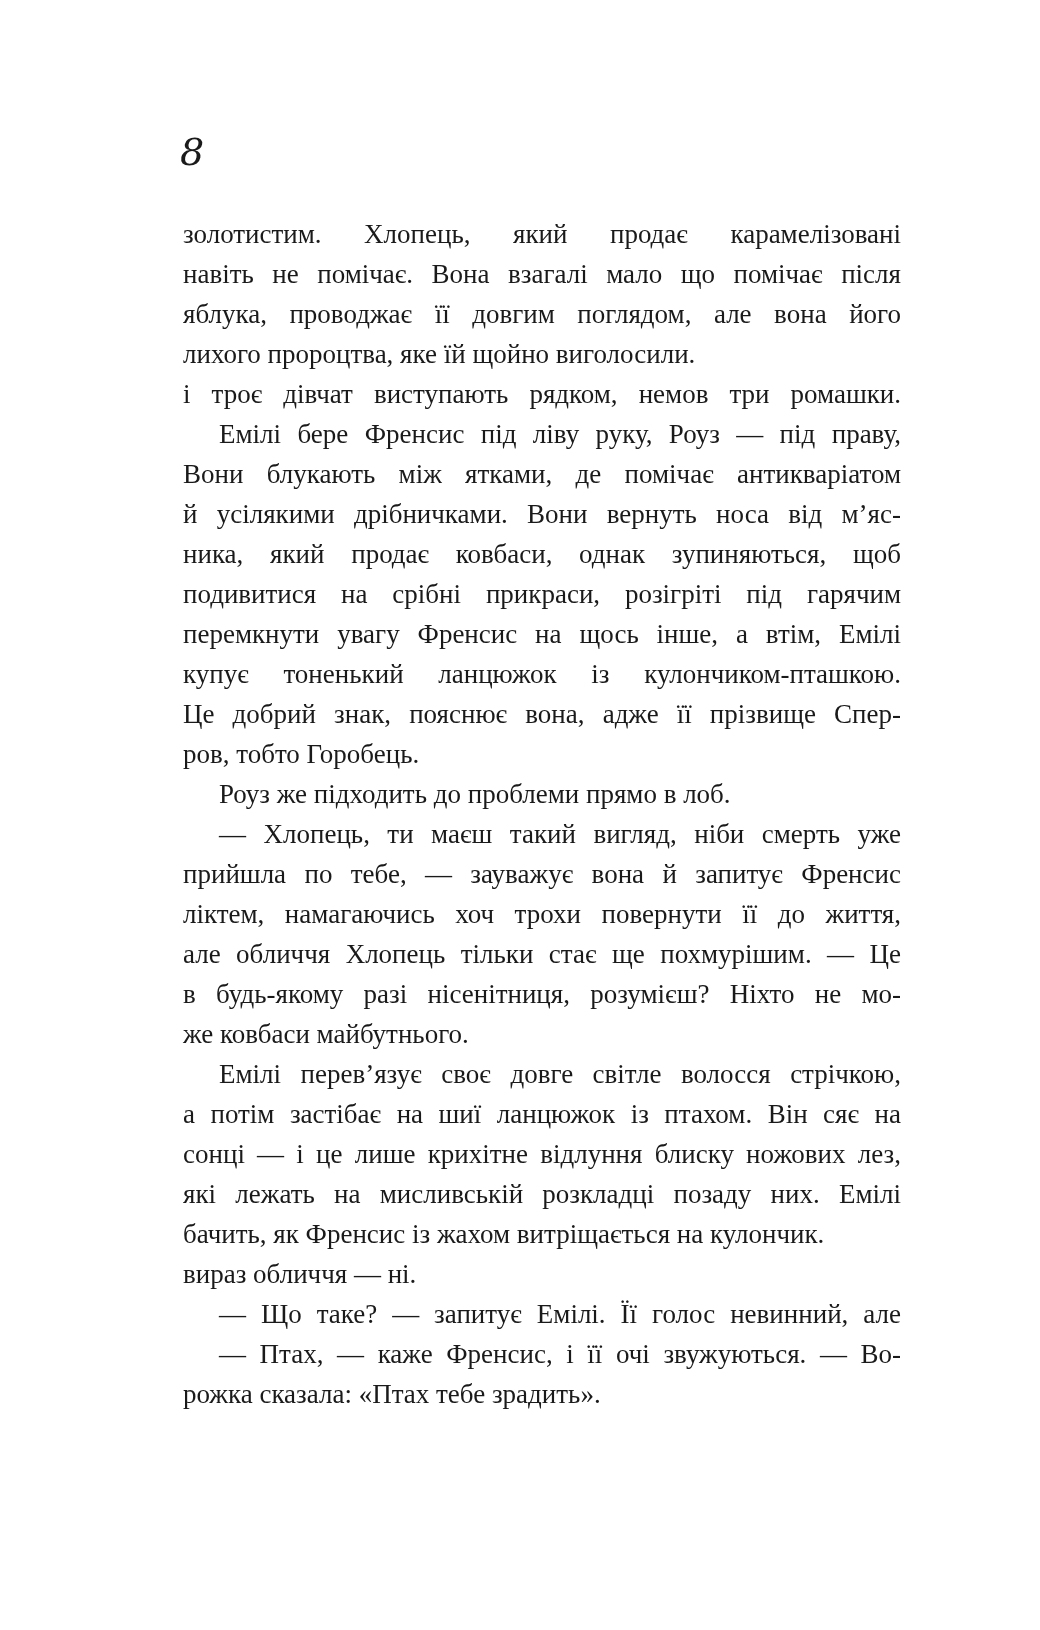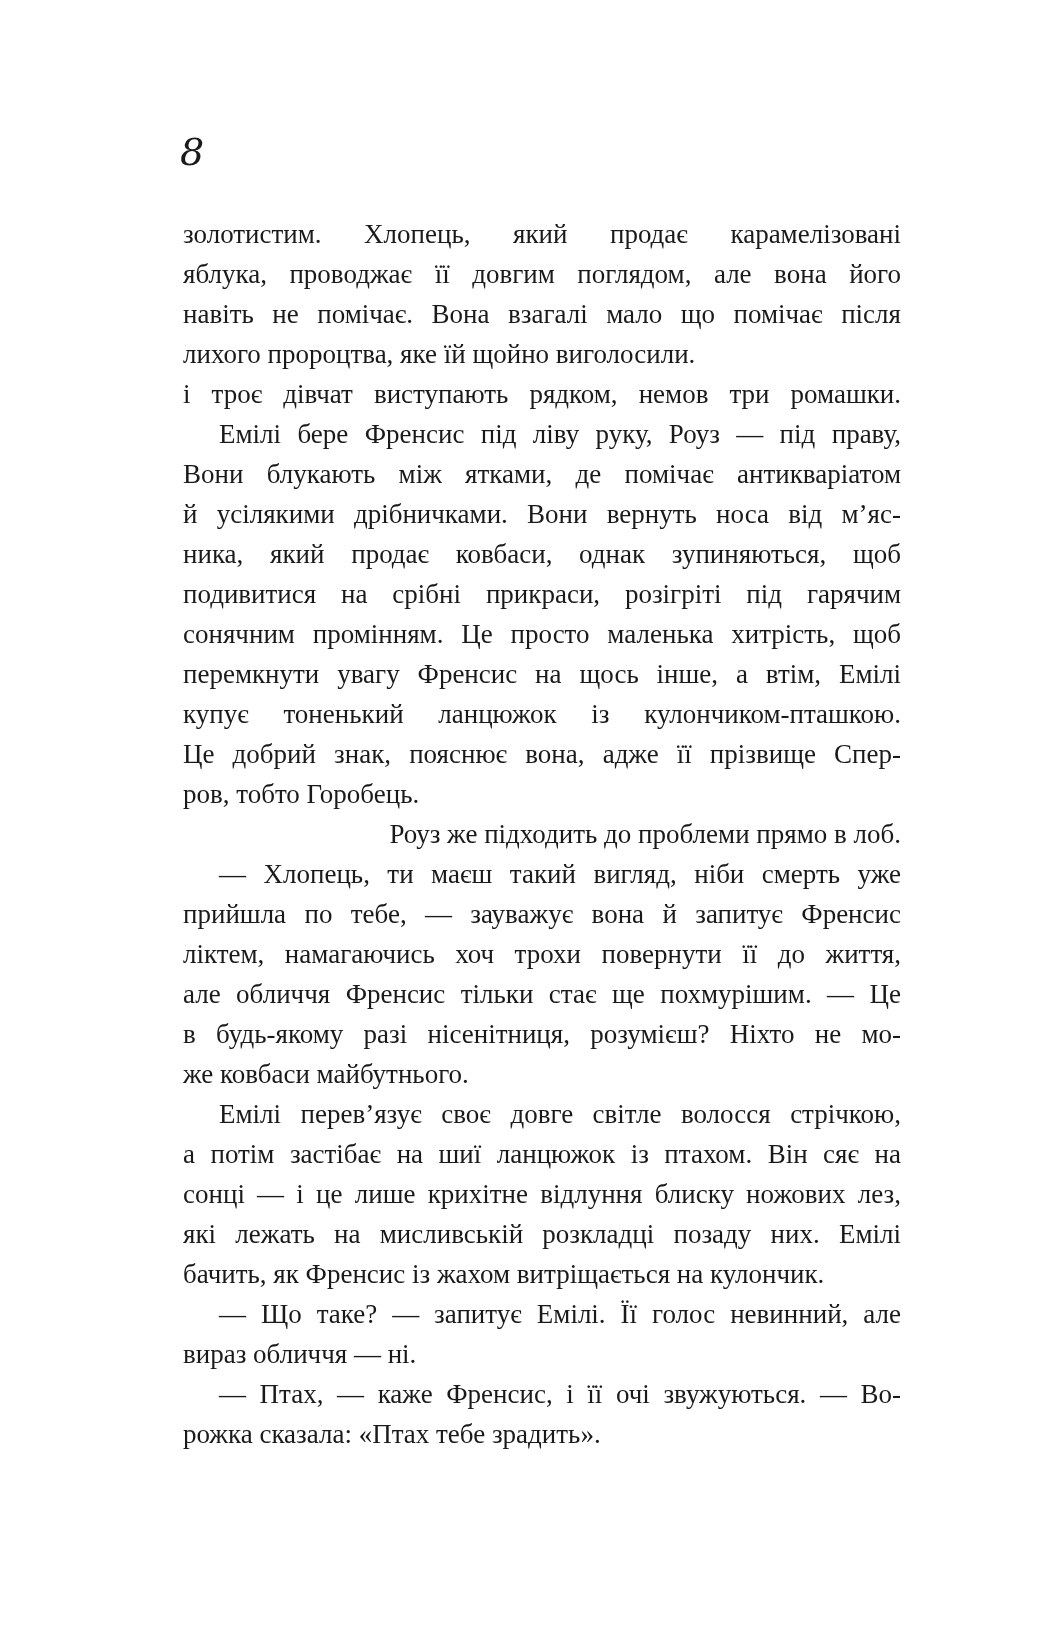--- a/index.html
+++ b/index.html
@@ -41,68 +41,66 @@
   .line {
     text-align: left;
     white-space: normal;
   }
   .line.fill {
     text-align: justify;
     text-align-last: justify;
   }
   .line.indent {
     text-indent: 36px;
-    text-align: right;
   }
 </style>
 </head>
 <body>
 
 <div class="page">
   <div class="page-number">8</div>
   <div class="text-block">
       <div class="paragraph">
         <div class="line fill">золотистим. Хлопець, який продає карамелізовані</div>
+        <div class="line fill">навіть не помічає. Вона взагалі мало що помічає після</div>
         <div class="line fill">яблука, проводжає її довгим поглядом, але вона його</div>
-        <div class="line fill">навіть не помічає. Вона взагалі мало що помічає після</div>
         <div class="line">лихого пророцтва, яке їй щойно виголосили.</div>
       </div>
       <div class="paragraph">
         <div class="line fill">і троє дівчат виступають рядком, немов три ромашки.</div>
         <div class="line fill indent">Емілі бере Френсис під ліву руку, Роуз — під праву,</div>
         <div class="line fill">Вони блукають між ятками, де помічає антикваріатом</div>
         <div class="line fill">й усілякими дрібничками. Вони вернуть носа від м’яс-</div>
         <div class="line fill">ника, який продає ковбаси, однак зупиняються, щоб</div>
         <div class="line fill">подивитися на срібні прикраси, розігріті під гарячим</div>
-        <div class="line fill">сонячним промінням. Це просто маленька хитрість, щоб</div>
         <div class="line fill">перемкнути увагу Френсис на щось інше, а втім, Емілі</div>
         <div class="line fill">купує тоненький ланцюжок із кулончиком-пташкою.</div>
         <div class="line fill">Це добрий знак, пояснює вона, адже її прізвище Спер-</div>
         <div class="line">ров, тобто Горобець.</div>
       </div>
       <div class="paragraph">
         <div class="line indent">Роуз же підходить до проблеми прямо в лоб.</div>
       </div>
       <div class="paragraph">
         <div class="line fill indent">— Хлопець, ти маєш такий вигляд, ніби смерть уже</div>
         <div class="line fill">прийшла по тебе, — зауважує вона й запитує Френсис</div>
         <div class="line fill">ліктем, намагаючись хоч трохи повернути її до життя,</div>
-        <div class="line fill">але обличчя Френсис тільки стає ще похмурішим. — Це</div>
+        <div class="line fill">але обличчя Хлопець тільки стає ще похмурішим. — Це</div>
         <div class="line fill">в будь-якому разі нісенітниця, розумієш? Ніхто не мо-</div>
         <div class="line">же ковбаси майбутнього.</div>
       </div>
       <div class="paragraph">
         <div class="line fill indent">Емілі перев’язує своє довге світле волосся стрічкою,</div>
         <div class="line fill">а потім застібає на шиї ланцюжок із птахом. Він сяє на</div>
         <div class="line fill">сонці — і це лише крихітне відлуння блиску ножових лез,</div>
         <div class="line fill">які лежать на мисливській розкладці позаду них. Емілі</div>
         <div class="line">бачить, як Френсис із жахом витріщається на кулончик.</div>
       </div>
       <div class="paragraph">
+        <div class="line">вираз обличчя — ні.</div>
         <div class="line fill indent">— Що таке? — запитує Емілі. Її голос невинний, але</div>
-        <div class="line">вираз обличчя — ні.</div>
       </div>
       <div class="paragraph">
         <div class="line fill indent">— Птах, — каже Френсис, і її очі звужуються. — Во-</div>
         <div class="line">рожка сказала: «Птах тебе зрадить».</div>
       </div>
     </div>
 </div>
 
 </body></html>

